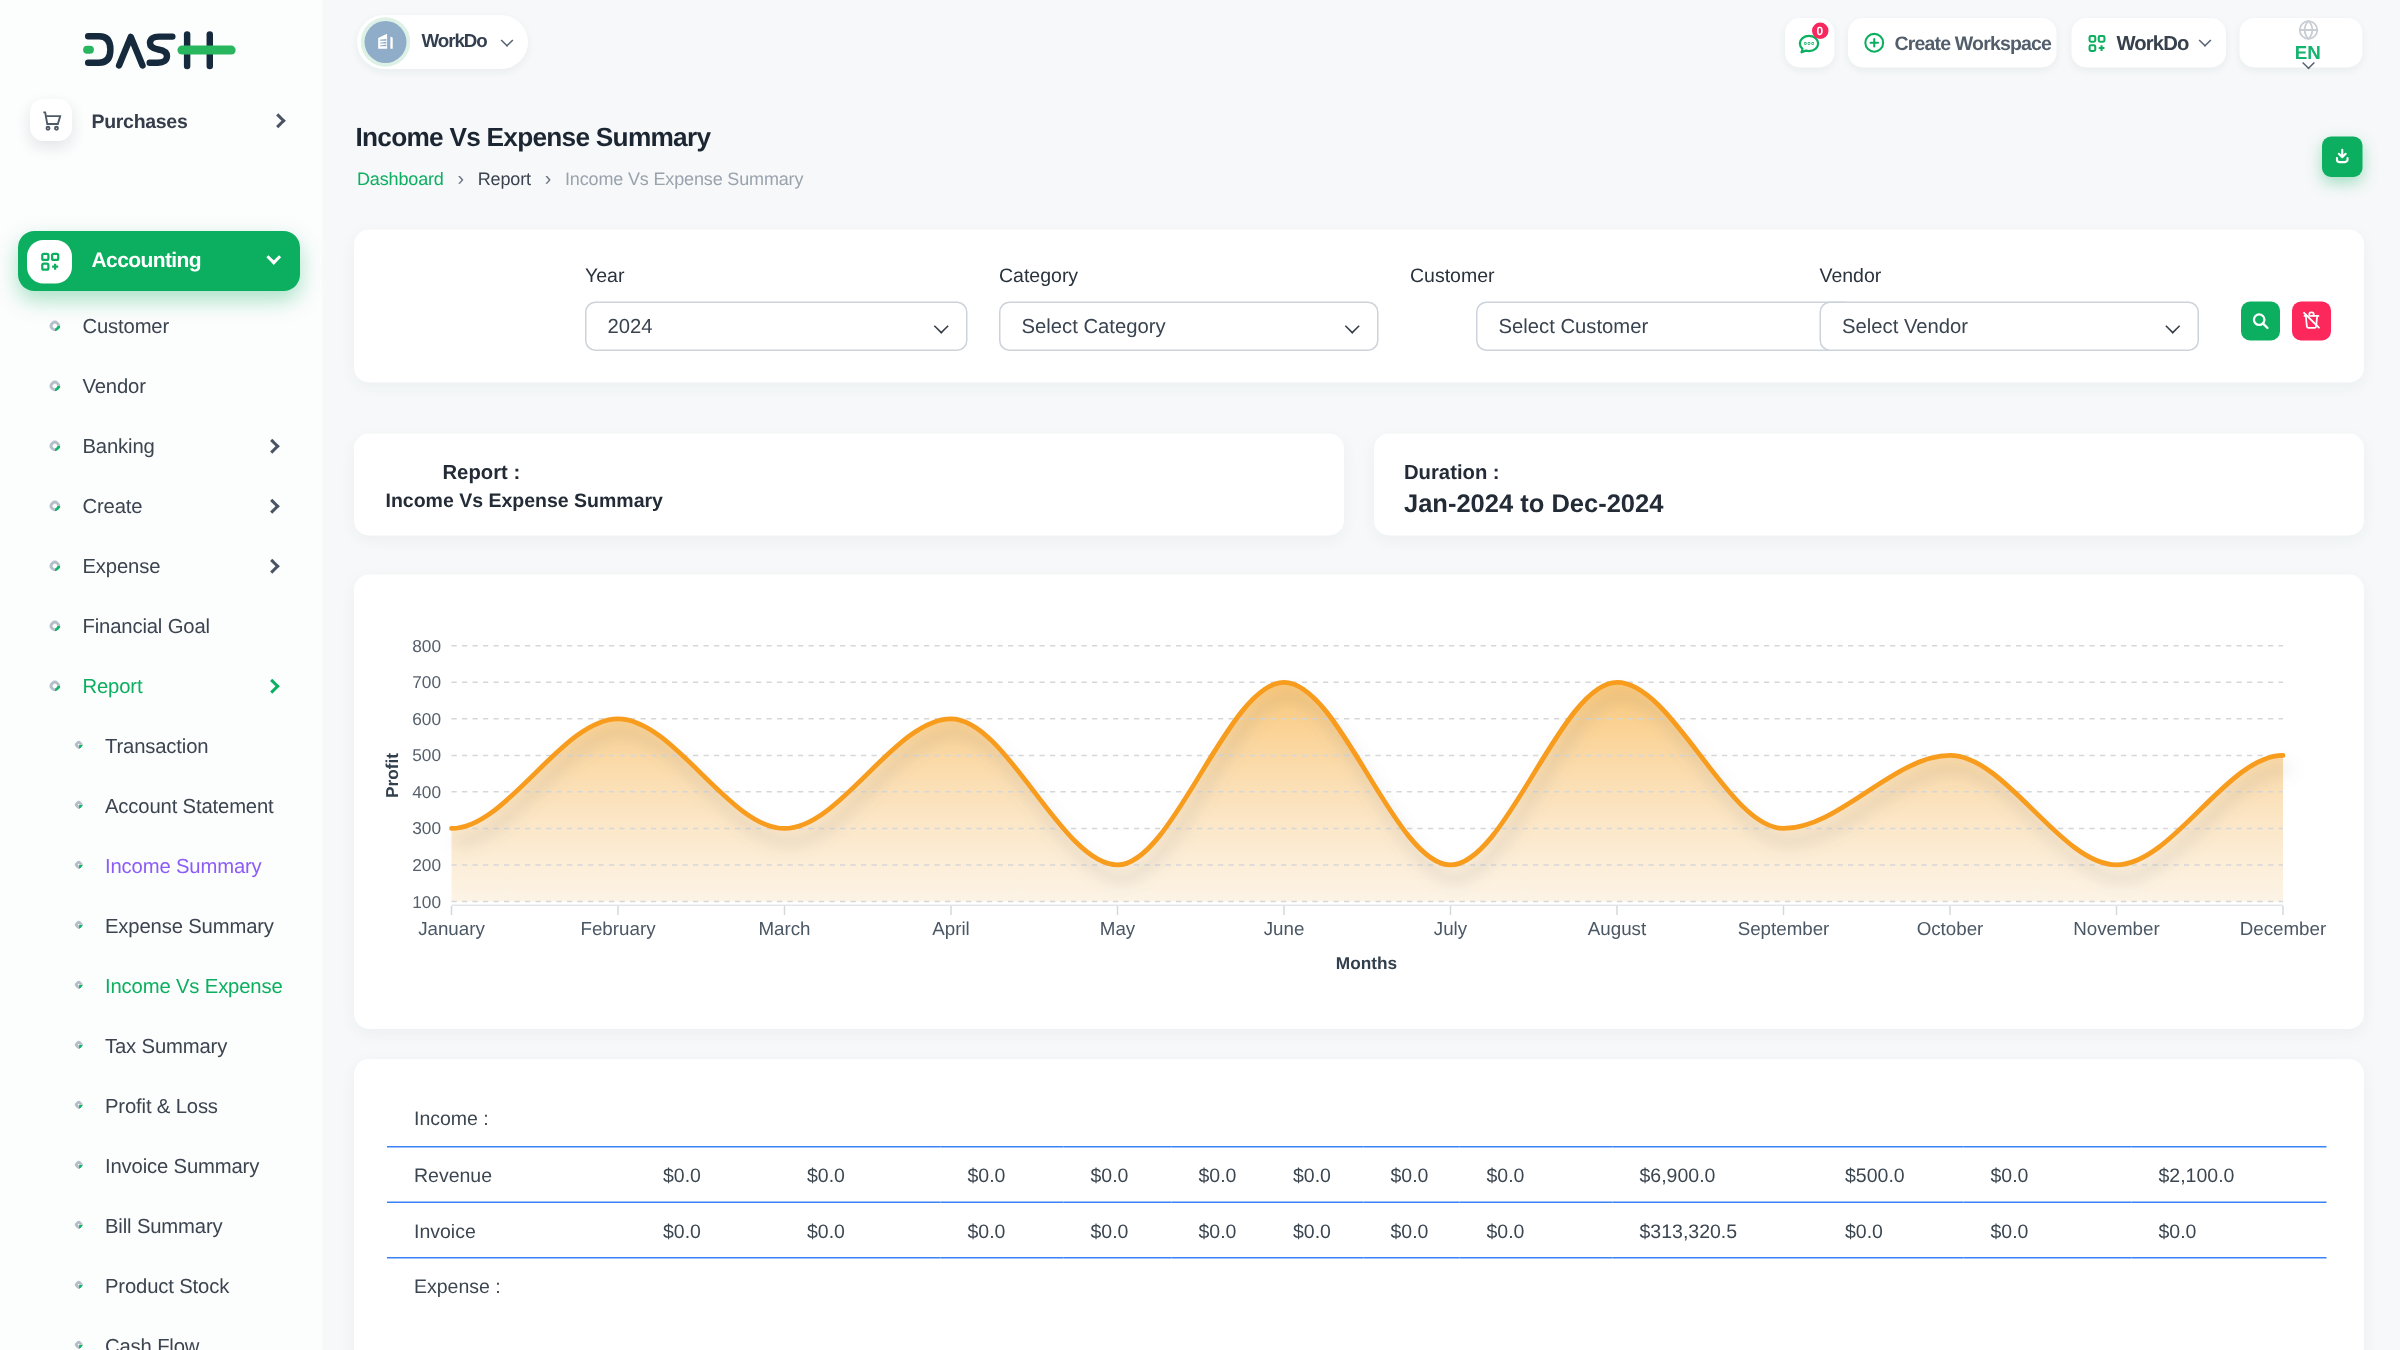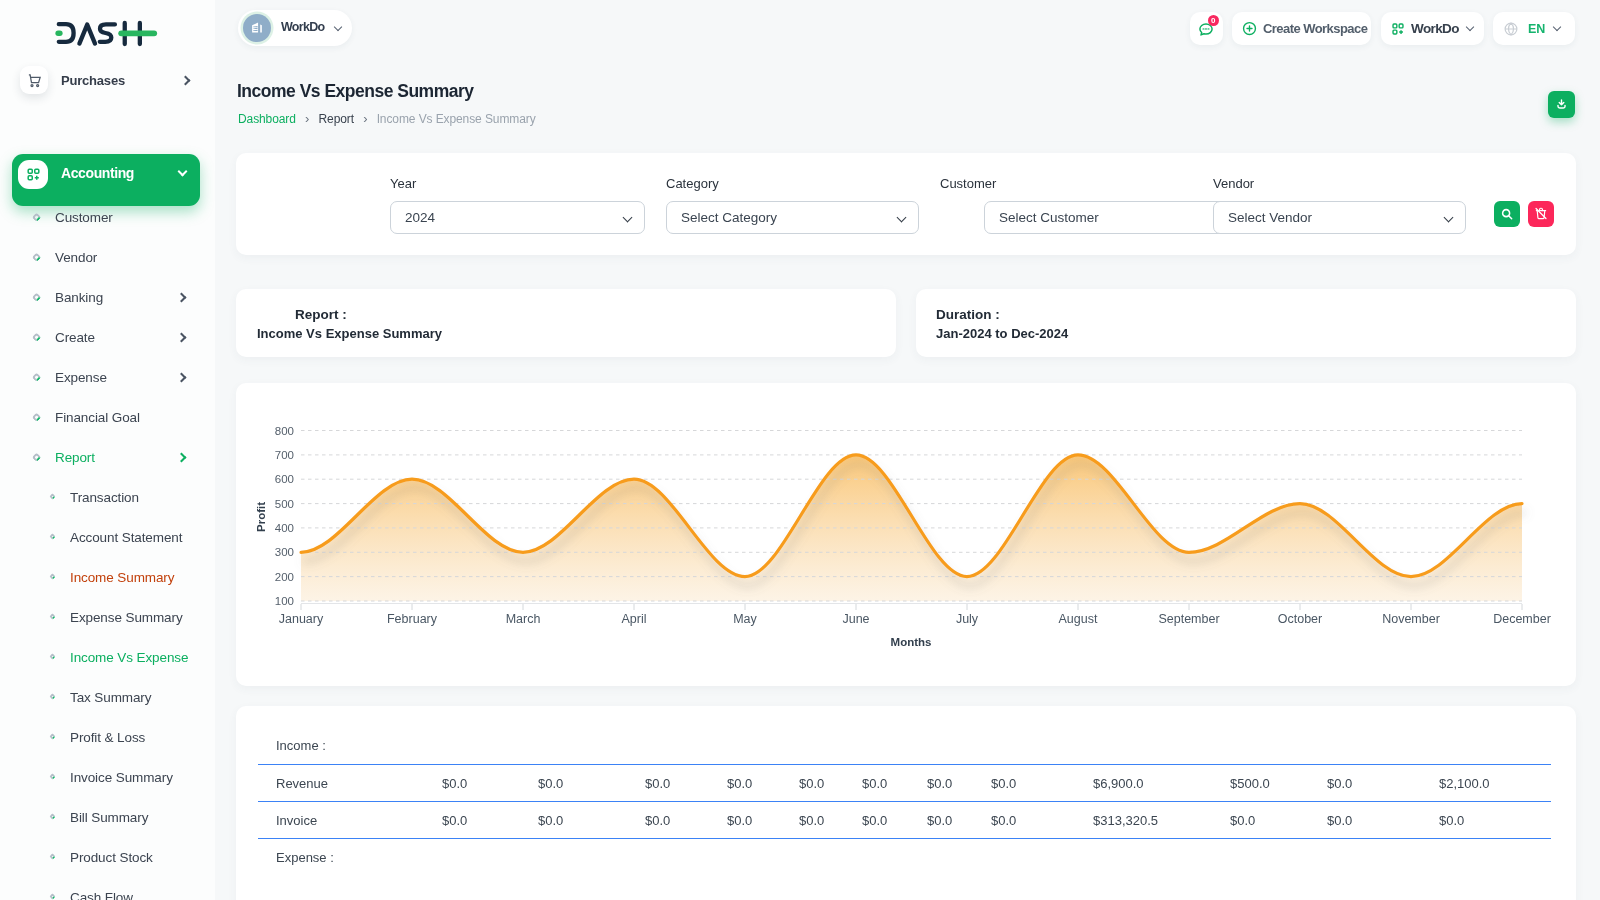--- a/index.html
+++ b/index.html
@@ -50,21 +50,21 @@
     <div class="micon">
         <svg width="15" height="15" viewBox="0 0 24 24" fill="none" stroke="#4f5a68" stroke-width="2">
           <circle cx="8" cy="20" r="1.6"></circle>
           <circle cx="17" cy="20" r="1.6"></circle>
           <path d="M3 3h2l2.2 12.5h11.3L21 7H6"></path>
         </svg>
       </div>
     <div class="mtext" style="top:7px;">Purchases</div>
     <div class="chev cr" style="left:182px; top:11px;"></div>
   </div>
-  <div style="position:absolute; left:12px; top:154px; width:188px; height:52px; background:#0caf60; border-radius:11px; box-shadow:0 6px 14px rgba(12,175,96,.35);">
+  <div style="position:absolute; left:12px; top:154px; width:188px; height:40px; background:#0caf60; border-radius:11px; box-shadow:0 6px 14px rgba(12,175,96,.35);">
     <div style="position:absolute; left:6px; top:5.5px; width:30px; height:29px; background:#fff; border-radius:11px; display:flex; align-items:center; justify-content:center;">
       <svg width="15" height="15" viewBox="0 0 24 24" fill="none" stroke="#0caf60" stroke-width="2.4">
           <rect x="3.5" y="3.5" width="6.5" height="6.5" rx="1.6"></rect>
           <rect x="14" y="3.5" width="6.5" height="6.5" rx="1.6"></rect>
           <rect x="3.5" y="14" width="6.5" height="6.5" rx="1.6"></rect>
           <path d="M17.2 14v6.5M14 17.2h6.5"></path>
         </svg>
     </div>
     <div style="position:absolute; left:49px; top:11px; font-size:14px; font-weight:700; color:#fff; letter-spacing:-0.4px;">Accounting</div>
     <div class="cd" style="position:absolute; left:167px; top:14px;"></div>
@@ -87,21 +87,21 @@
       <div class="bullet" style="left:33px; top:414px; border-bottom-color:#12b76a;"></div>
       <div class="sub" style="left:55px; top:410px; color:#3c4450;">Financial Goal</div>
       <div class="bullet" style="left:33px; top:454px; border-bottom-color:#19b56b;"></div>
       <div class="sub" style="left:55px; top:450px; color:#0caf60;">Report</div>
       <div style="position:absolute; left:178px; top:454px; width:7px;height:7px;border-right:2px solid #0caf60;border-bottom:2px solid #0caf60;transform:rotate(-45deg);"></div>
       <div class="bullet" style="left:50px; top:494px; width:5px; height:5px;"></div>
       <div class="sub" style="left:70px; top:490px; color:#3c4450;">Transaction</div>
       <div class="bullet" style="left:50px; top:534px; width:5px; height:5px;"></div>
       <div class="sub" style="left:70px; top:530px; color:#3c4450;">Account Statement</div>
       <div class="bullet" style="left:50px; top:574px; width:5px; height:5px;"></div>
-      <div class="sub" style="left:70px; top:570px; color:#c2410c;">Income Summary</div>
+      <div class="sub" style="left:70px; top:570px; color:#8b5cf6;">Income Summary</div>
       <div class="bullet" style="left:50px; top:614px; width:5px; height:5px;"></div>
       <div class="sub" style="left:70px; top:610px; color:#3c4450;">Expense Summary</div>
       <div class="bullet" style="left:50px; top:654px; width:5px; height:5px;"></div>
       <div class="sub" style="left:70px; top:650px; color:#0caf60;">Income Vs Expense</div>
       <div class="bullet" style="left:50px; top:694px; width:5px; height:5px;"></div>
       <div class="sub" style="left:70px; top:690px; color:#3c4450;">Tax Summary</div>
       <div class="bullet" style="left:50px; top:734px; width:5px; height:5px;"></div>
       <div class="sub" style="left:70px; top:730px; color:#3c4450;">Profit &amp; Loss</div>
       <div class="bullet" style="left:50px; top:774px; width:5px; height:5px;"></div>
       <div class="sub" style="left:70px; top:770px; color:#3c4450;">Invoice Summary</div>
@@ -143,21 +143,21 @@
 <div class="pill" style="left:1381px; top:12px; width:103px; height:33px; border-radius:10px; white-space:nowrap;">
   <svg style="margin-left:10px; flex:none;" width="14" height="14" viewBox="0 0 24 24" fill="none" stroke="#0caf60" stroke-width="2.4">
       <rect x="3.5" y="3.5" width="6.5" height="6.5" rx="1.6"></rect>
       <rect x="14" y="3.5" width="6.5" height="6.5" rx="1.6"></rect>
       <rect x="3.5" y="14" width="6.5" height="6.5" rx="1.6"></rect>
       <path d="M17.2 14v6.5M14 17.2h6.5"></path>
     </svg>
   <span style="margin-left:6px; font-size:13.5px; font-weight:700; color:#37414d; letter-spacing:-0.6px;">WorkDo</span>
   <div style="margin-left:8px; margin-top:-3px; width:6px;height:6px;border-right:1.7px solid #566070;border-bottom:1.7px solid #566070;transform:rotate(45deg);"></div>
 </div>
-<div class="pill" style="left:1493px; top:12px; width:82px; height:33px; border-radius:10px; white-space:nowrap;">
+<div class="pill" style="left:1493px; top:12px; width:82px; height:33px; border-radius:10px; white-space:nowrap;flex-direction:column;">
   <svg style="margin-left:10px; flex:none;" width="16" height="16" viewBox="0 0 24 24" fill="none" stroke="#c9ced4" stroke-width="1.8">
       <circle cx="12" cy="12" r="8.8"></circle>
       <path d="M3.2 12h17.6M12 3.2c2.5 2.3 3.8 5.4 3.8 8.8s-1.3 6.5-3.8 8.8c-2.5-2.3-3.8-5.4-3.8-8.8s1.3-6.5 3.8-8.8z"></path>
     </svg>
   <span style="margin-left:9px; font-size:12.5px; font-weight:700; color:#15b46e;">EN</span>
   <div style="margin-left:9px; margin-top:-3px; width:6px;height:6px;border-right:1.7px solid #566070;border-bottom:1.7px solid #566070;transform:rotate(45deg);"></div>
 </div>
 
 <div class="abs" style="left:237px; top:81px; font-size:17.5px; font-weight:700; color:#1c2633; letter-spacing:-0.5px;">Income Vs Expense Summary</div>
 <div class="abs" style="left:238px; top:111px; font-size:12px; color:#9aa3ad; letter-spacing:-0.1px;">
@@ -198,21 +198,21 @@
       </svg>
   </div>
 </div>
 
 <div class="card" style="left:236px; top:289px; width:660px; height:68px;">
   <div style="position:absolute; left:21px; top:18px; font-size:13.5px; font-weight:700; color:#222b36;padding-left:38px;">Report :</div>
   <div style="position:absolute; left:21px; top:36.5px; font-size:13px; font-weight:700; color:#222b36;">Income Vs Expense Summary</div>
 </div>
 <div class="card" style="left:916px; top:289px; width:660px; height:68px;">
   <div style="position:absolute; left:20px; top:18px; font-size:13.5px; font-weight:700; color:#222b36;">Duration :</div>
-  <div style="position:absolute; left:20px; top:36.5px; font-size:13px; font-weight:700; color:#222b36;">Jan-2024 to Dec-2024</div>
+  <div style="position:absolute; left:20px; top:36.5px; font-size:17px; font-weight:700; color:#222b36;">Jan-2024 to Dec-2024</div>
 </div>
 
 <div class="card" style="left:236px; top:383px; width:1340px; height:303px; overflow:hidden;">
   <svg style="margin-top:-5px;" width="1340" height="310" viewBox="0 0 1340 310">
 <defs>
 <linearGradient id="ag" x1="0" y1="77" x2="0" y2="223" gradientUnits="userSpaceOnUse">
 <stop offset="0" stop-color="#f7a21e" stop-opacity="0.6"></stop>
 <stop offset="1" stop-color="#f3bf73" stop-opacity="0.18"></stop>
 </linearGradient>
 <filter id="sh" x="-20%" y="-50%" width="140%" height="250%">

